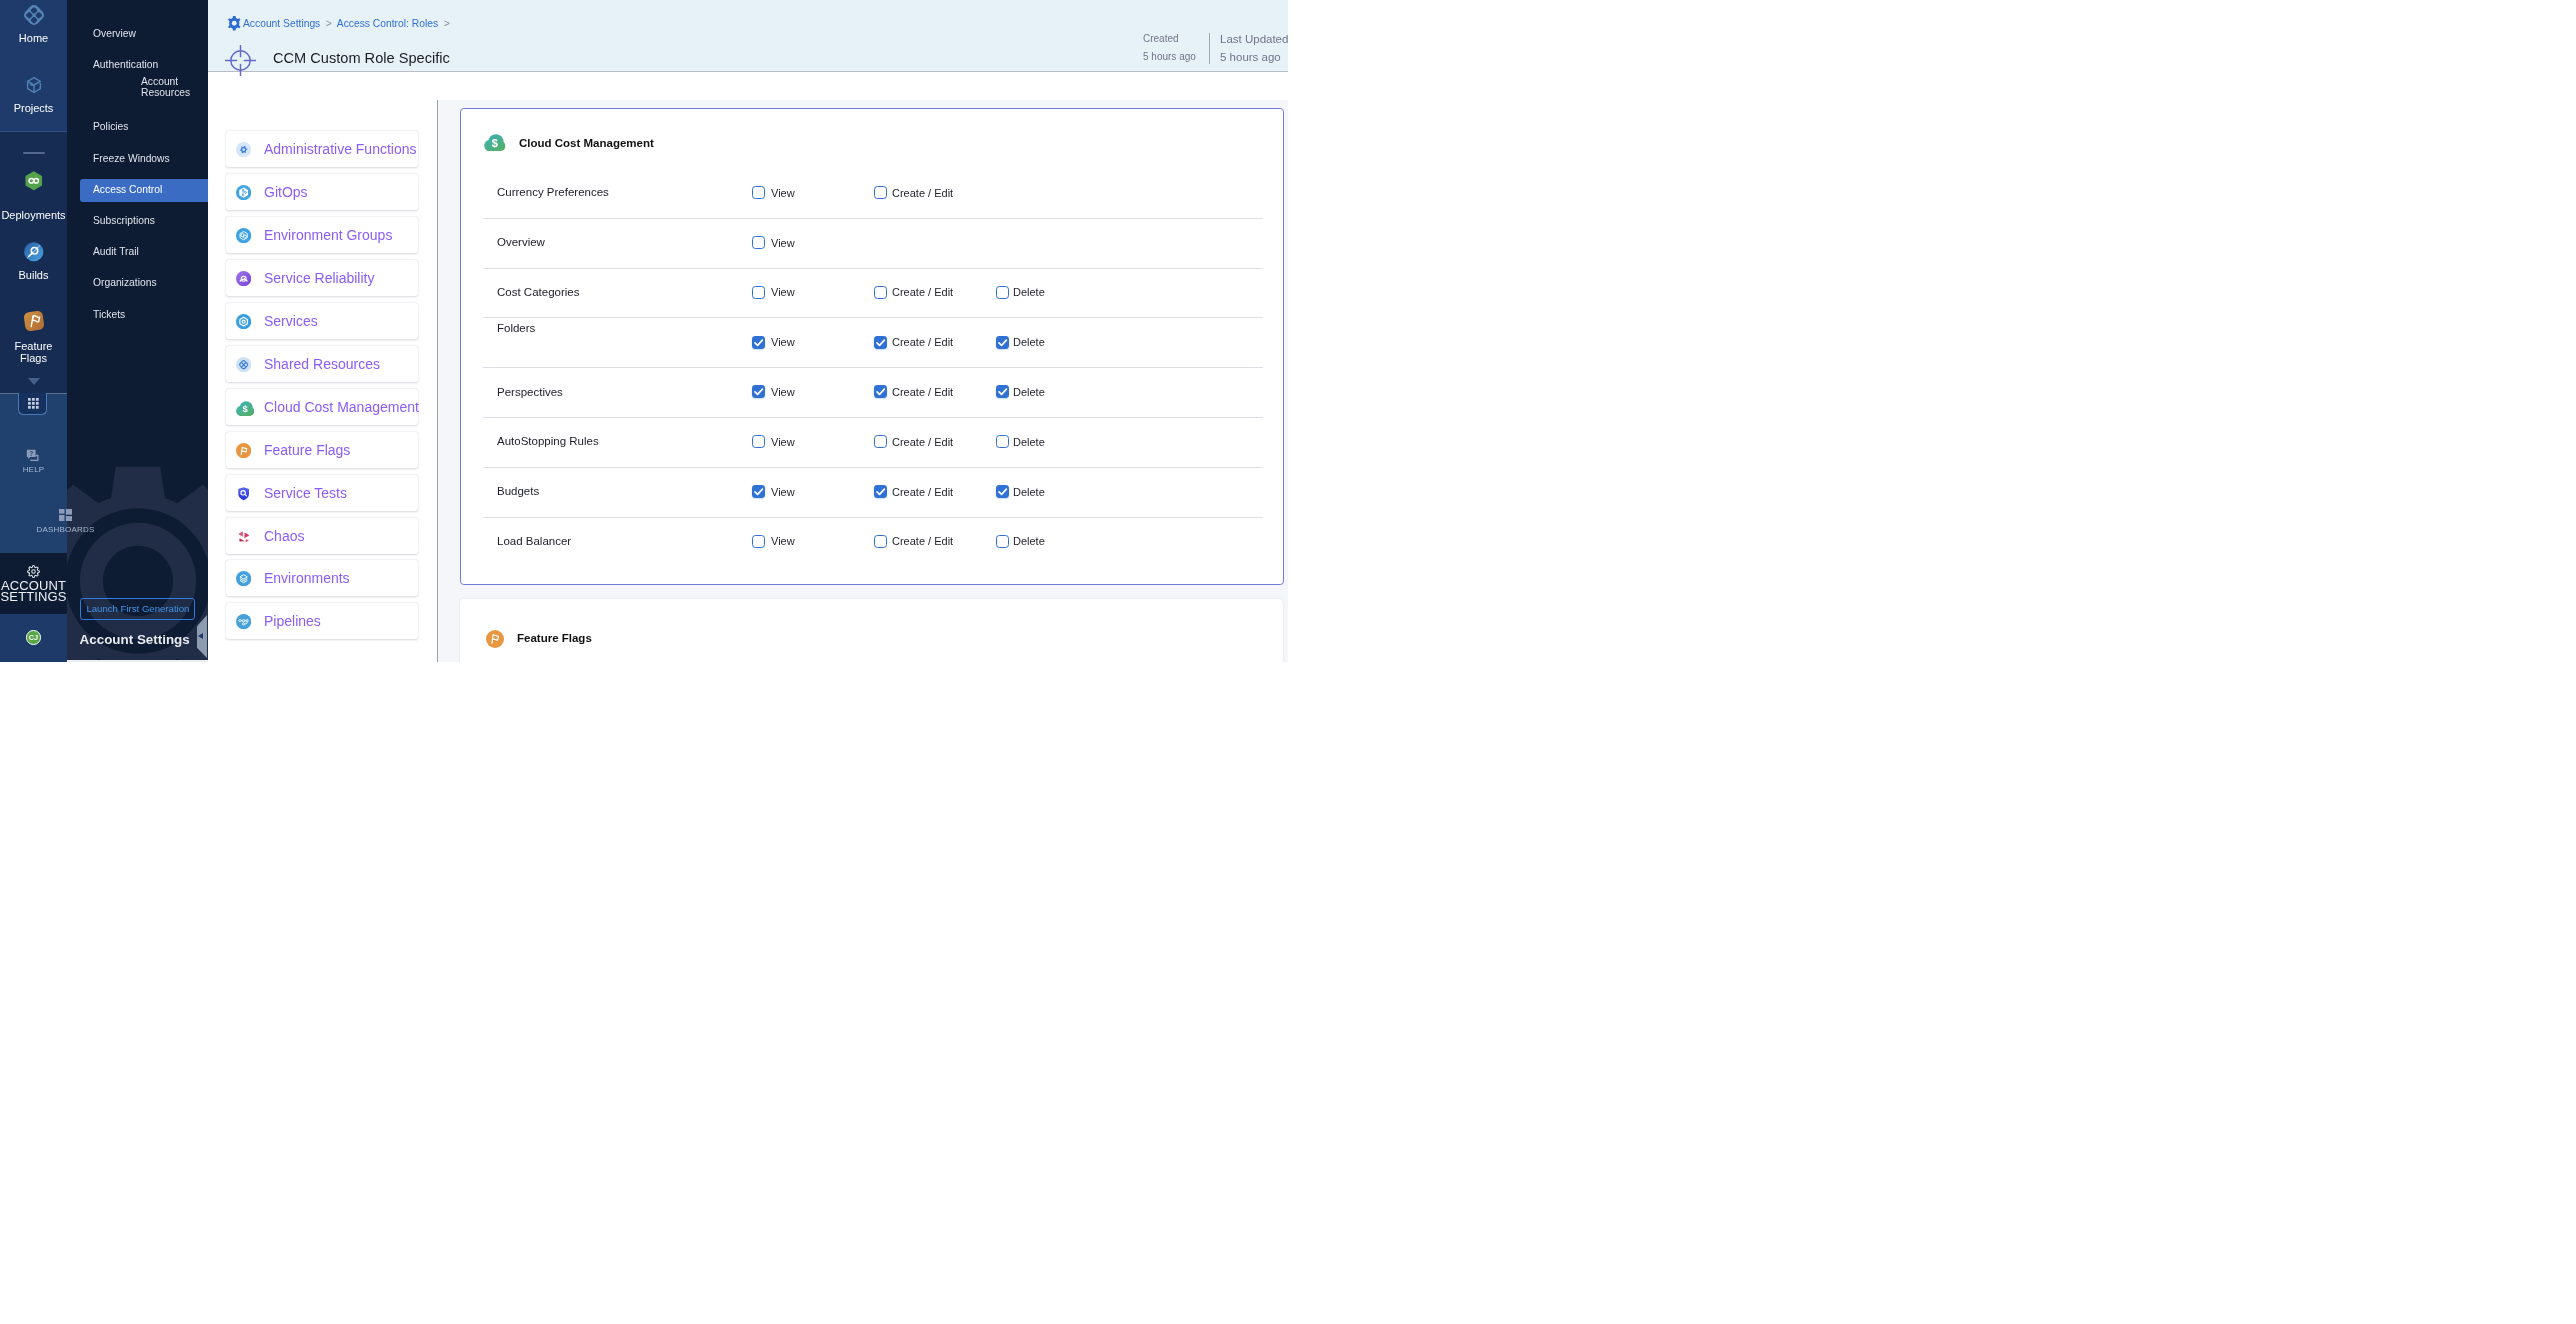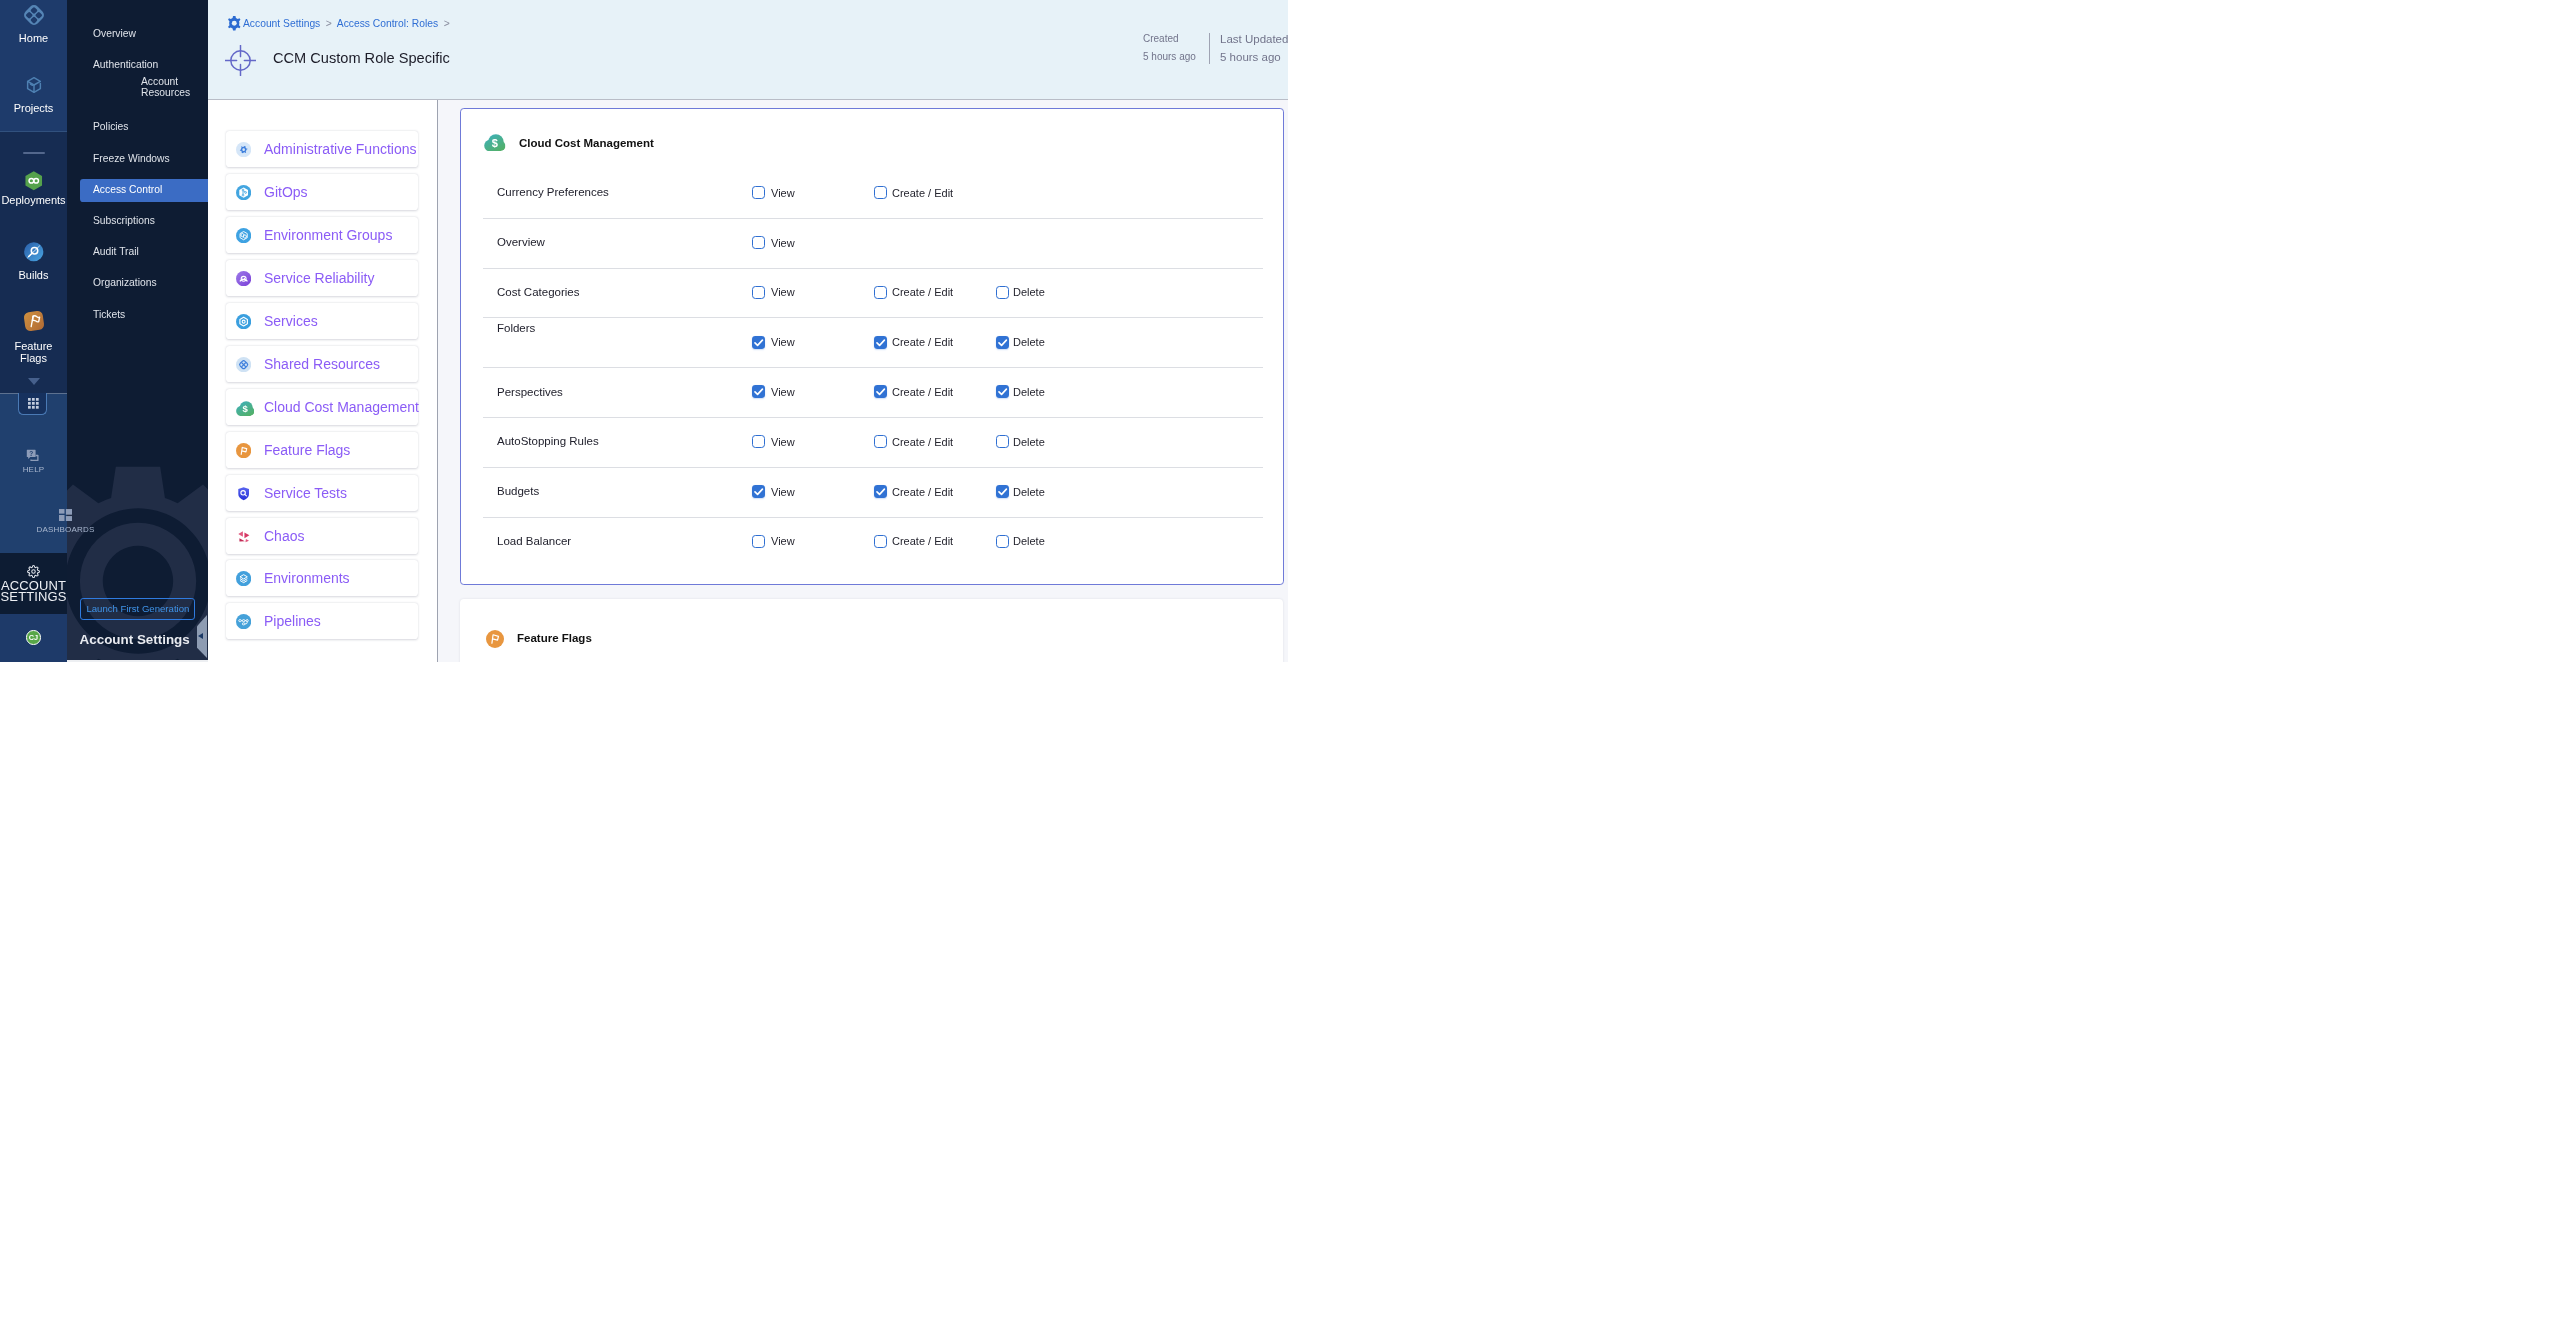--- a/index.html
+++ b/index.html
@@ -26,21 +26,21 @@
 .menusel { position:absolute; left:12.6px; right:0; height:22.6px; background:#3b6cc4; border-radius:3.1px 0 0 3.1px; }
 #launchbtn { position:absolute; left:13.4px; top:598px; width:115px; height:22px; border:0.8px solid #2f7be0; border-radius:3.1px; color:#3f93e8; font-size:9.6px; text-align:center; line-height:20.7px; }
 #as-title { position:absolute; left:12.6px; top:632px; color:#e9ebf0; font-size:13.4px; font-weight:bold; }
 
 
 #handle { position:absolute; left:197px; top:615px; width:10px; height:43px; background:#8e9cb2; clip-path:polygon(100% 0, 0 26%, 0 76%, 100% 100%); z-index:26; }
 #handletri { position:absolute; left:198px; top:633px; width:0; height:0; border-top:3.4px solid transparent; border-bottom:3.4px solid transparent; border-right:5.4px solid #1c3a66; z-index:27; }
 
 
 #main { position:absolute; left:207px; top:0; right:0; height:662px; background:#fff; }
-#header { position:absolute; left:0; top:0; right:0; height:100px; background:#e7f2f8; border-bottom:0.8px solid #b9bdc7; }
+#header { position:absolute; left:0; top:0; right:0; height:72px; background:#e7f2f8; border-bottom:0.8px solid #b9bdc7; }
 #crumb { position:absolute; left:36px; top:17.6px; font-size:10.3px; color:#2f6ed4; }
 #crumb .sep { color:#8a8e9f; padding:0 2.7px; }
 #title { position:absolute; left:66px; top:50px; font-size:14.6px; color:#1c1c28; }
 
 #content { position:absolute; left:0; top:100px; right:0; bottom:0; background:#fff; }
 #leftlist { position:absolute; left:0; top:0; width:230px; bottom:0; background:#fff; }
 #rightarea { position:absolute; left:230px; top:0; right:0; bottom:0; background:#f5f6fa; border-left:0.8px solid #9ea3b0; }
 
 .card { position:absolute; left:19px; width:192px; height:36px; background:#fff; border-radius:3.1px;
   box-shadow:0 0.8px 2.3px rgba(35,40,70,0.18), 0 0 0.8px rgba(35,40,70,0.10); }
@@ -93,21 +93,21 @@
   <div class="railitem" style="top:143px;"><div style="display:inline-block;width:22px;height:1.9px;border-radius:1.5px;background:#53678c;"></div></div>
 
   <div class="railitem" style="top:170px;">
     <svg width="21.5" height="21.5" viewBox="0 0 28 28">
       <path d="M14 1.5 L24.8 7.75 L24.8 20.25 L14 26.5 L3.2 20.25 L3.2 7.75 Z" fill="#55a24c"></path>
       <g fill="none" stroke="#fff" stroke-width="1.9">
         <circle cx="10.9" cy="14" r="3.05"></circle>
         <circle cx="17.1" cy="14" r="3.05"></circle>
       </g>
     </svg>
-    <div class="raillbl" style="margin-top:2px;">Deployments</div>
+    <div class="raillbl" style="margin-top:17px;">Deployments</div>
   </div>
 
   <div class="railitem" style="top:241px;">
     <svg width="21.5" height="21.5" viewBox="0 0 28 28">
       <defs>
           <linearGradient id="bldg" x1="0" y1="0" x2="1" y2="1">
         <stop offset="0" stop-color="#2a5ea8"></stop>
             <stop offset="1" stop-color="#49a5e2"></stop>
       </linearGradient>
         </defs>

